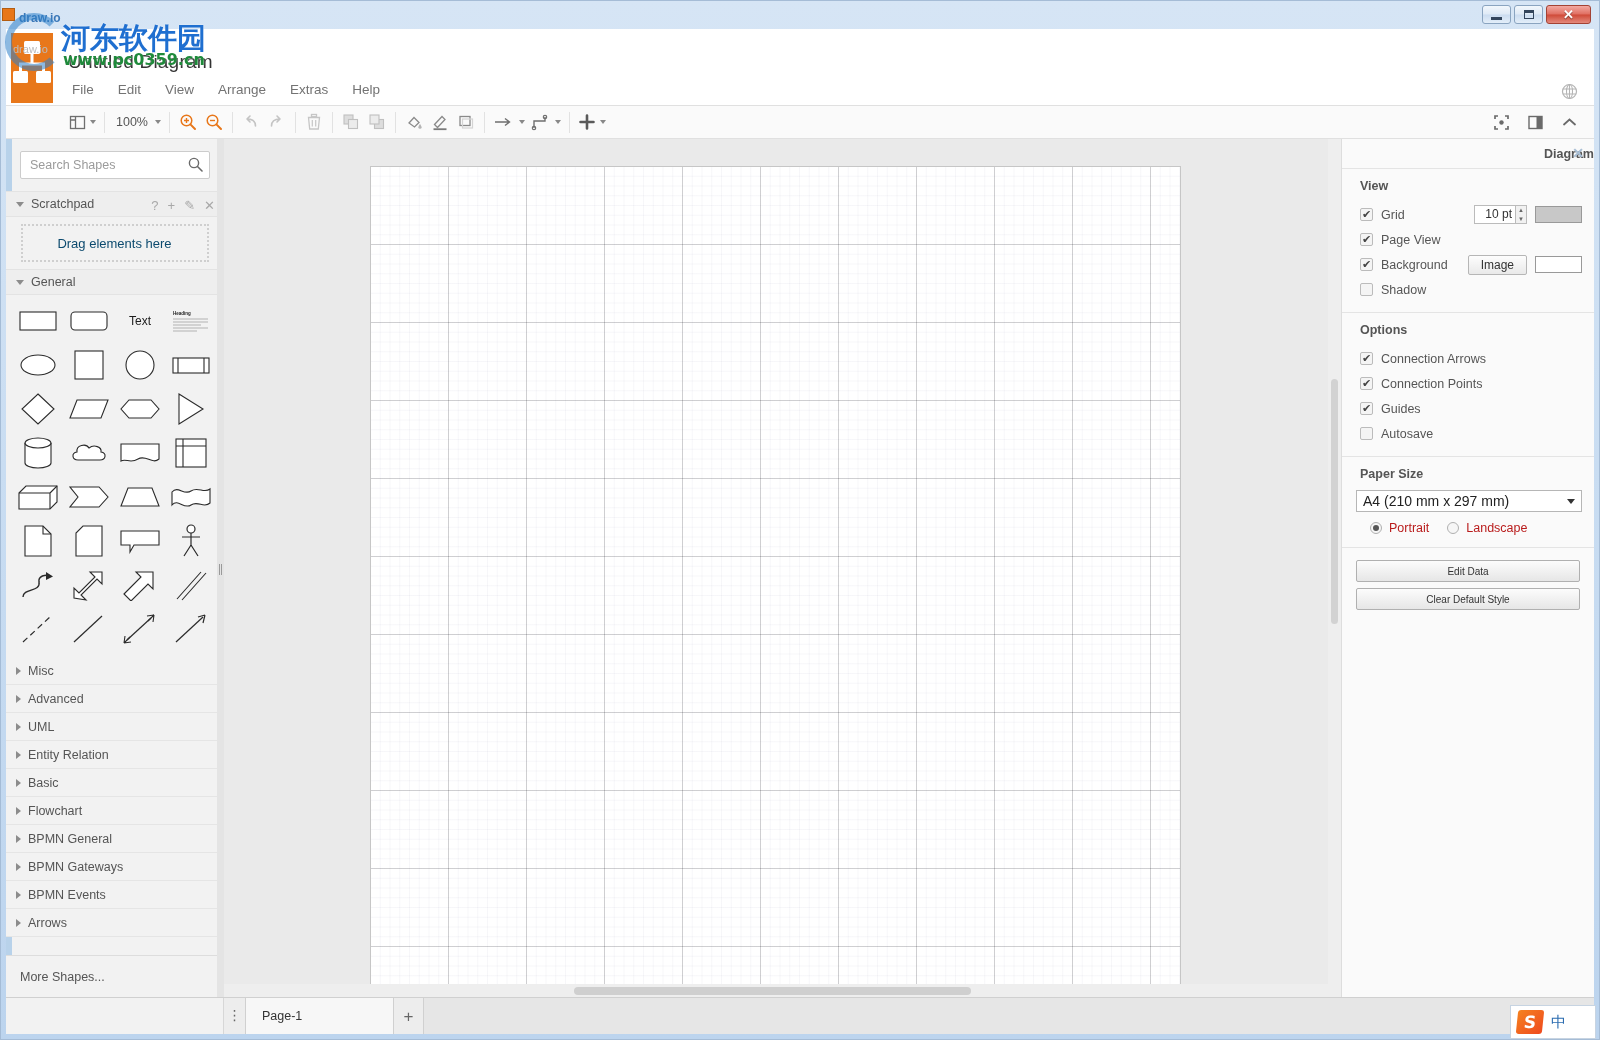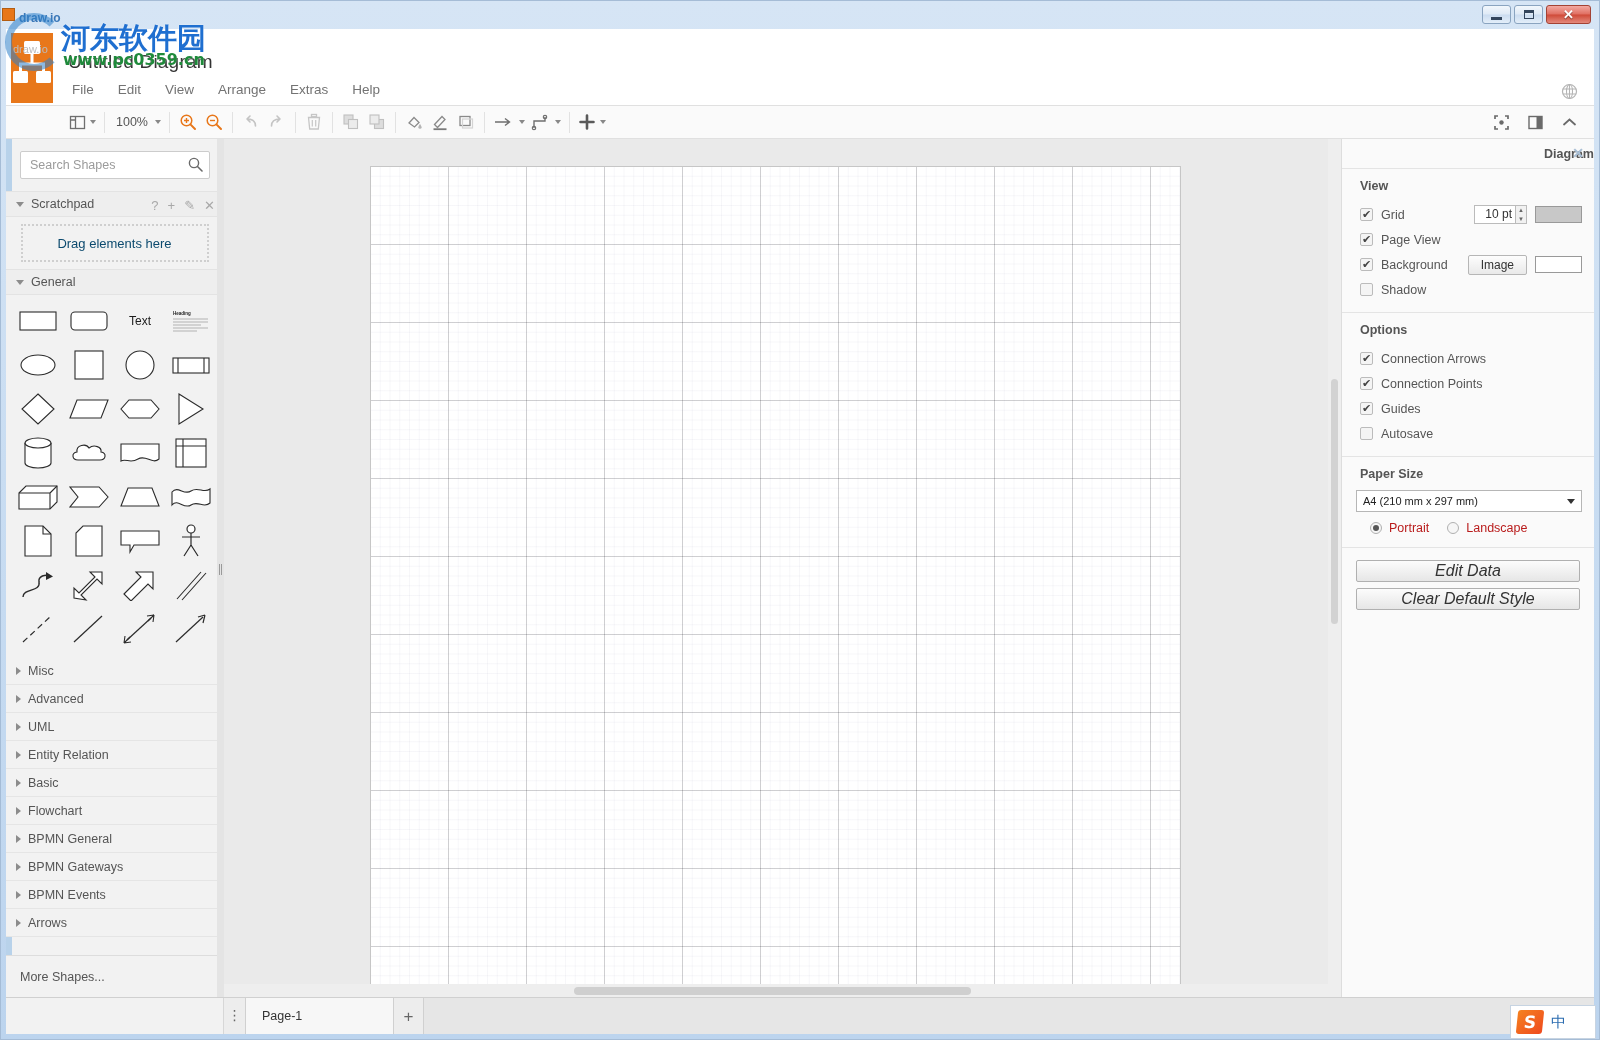--- a/index.html
+++ b/index.html
@@ -227,38 +227,38 @@
     width:47px; height:17px; border:1px solid #999; margin-left:8px; cursor:pointer;
   }
   .mini-btn {
     height:20px; padding:0 12px; border:1px solid #b6b6b6; border-radius:2px;
     background:linear-gradient(to bottom,#fdfdfd,#e9e9e9);
     font-size:12px; color:#333; cursor:pointer; display:flex;
     align-items:center; justify-content:center;
   }
   .fp-select {
     margin:0 12px 0 14px; height:22px; border:1px solid #b6b6b6; background:#fff;
-    font-size:11px; color:#222; display:flex; align-items:center;
+    font-size:14px; color:#222; display:flex; align-items:center;
     padding:0 6px; position:relative; cursor:pointer;
   }
   .fp-select .sel-caret { position:absolute; right:6px; top:8px;
     width:0;height:0;border-left:4px solid transparent;border-right:4px solid transparent;
     border-top:5px solid #333; }
   .radio-row { display:flex; align-items:center; gap:0; padding:9px 0 2px 28px;
                font-size:12.5px; color:#b91c1c; }
   .rb { width:12px; height:12px; border-radius:50%; border:1px solid #b0b0b0;
         background:#f6f6f6; margin-right:7px; display:inline-flex;
         align-items:center; justify-content:center; cursor:pointer; flex:none; }
   .rb.on::after { content:""; width:6px; height:6px; border-radius:50%; background:#555; }
   .rb-gap { width:18px; }
   .wide-btn {
     margin:0 14px 6px 14px; height:22px; border:1px solid #b0b0b0; border-radius:2px;
     background:linear-gradient(to bottom,#fcfcfc,#e6e6e6);
-    font-size:16px; color:#333; display:flex; align-items:center;
-    justify-content:center; cursor:pointer;font-style:italic;
+    font-size:10px; color:#333; display:flex; align-items:center;
+    justify-content:center; cursor:pointer;
   }
 
   
   #footer {
     position:absolute; left:0; bottom:0; width:1588px; height:37px;
     background:#e6e6e6; border-top:1px solid #d0d0d0;
     display:flex; align-items:stretch;
   }
   #footer-left-pad { width:218px; background:#f2f2f2; border-right:1px solid #d7d7d7; }
   .page-menu-btn {

